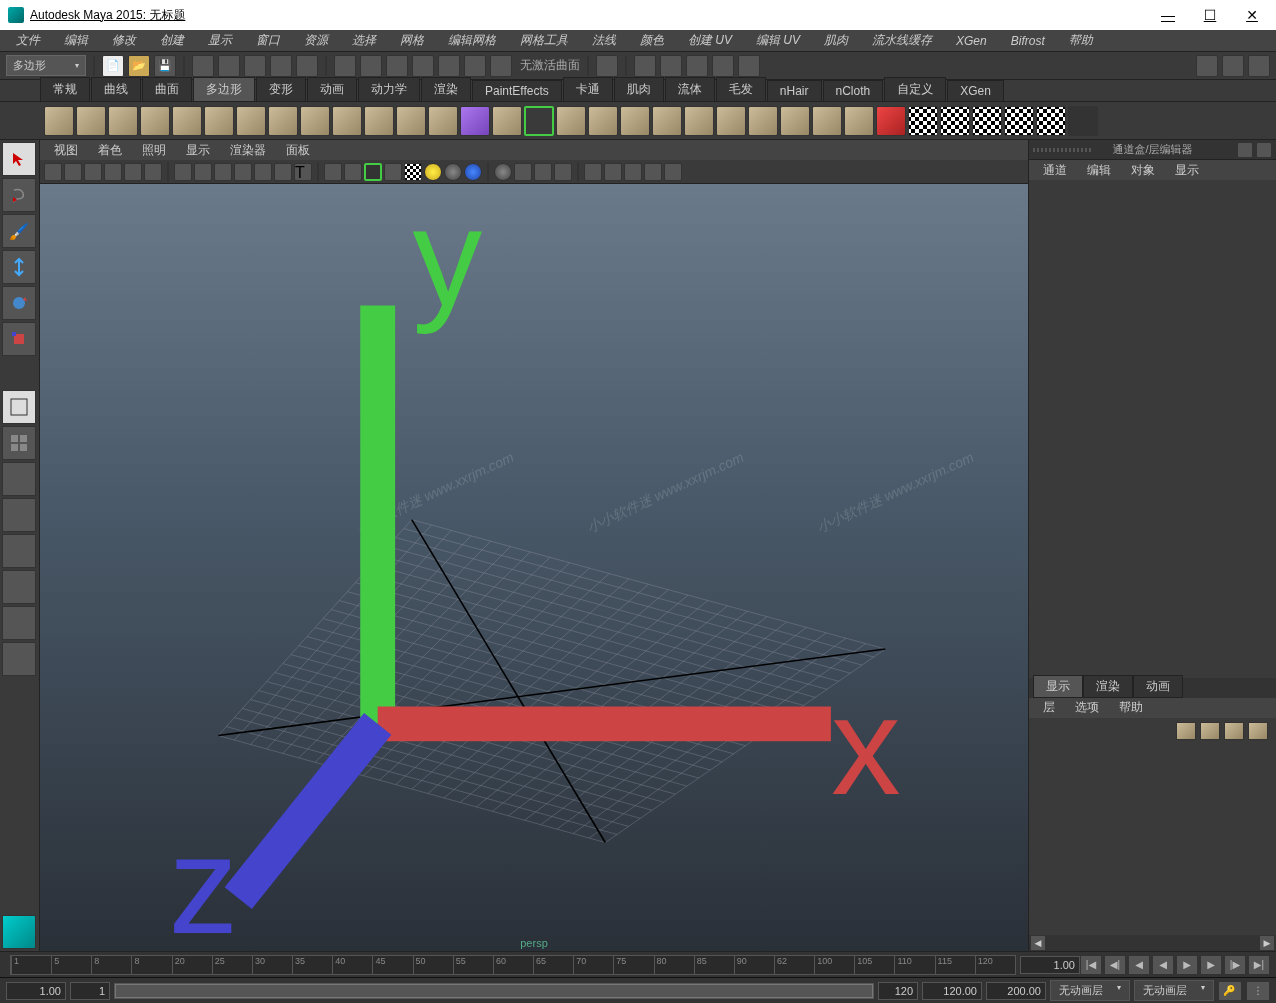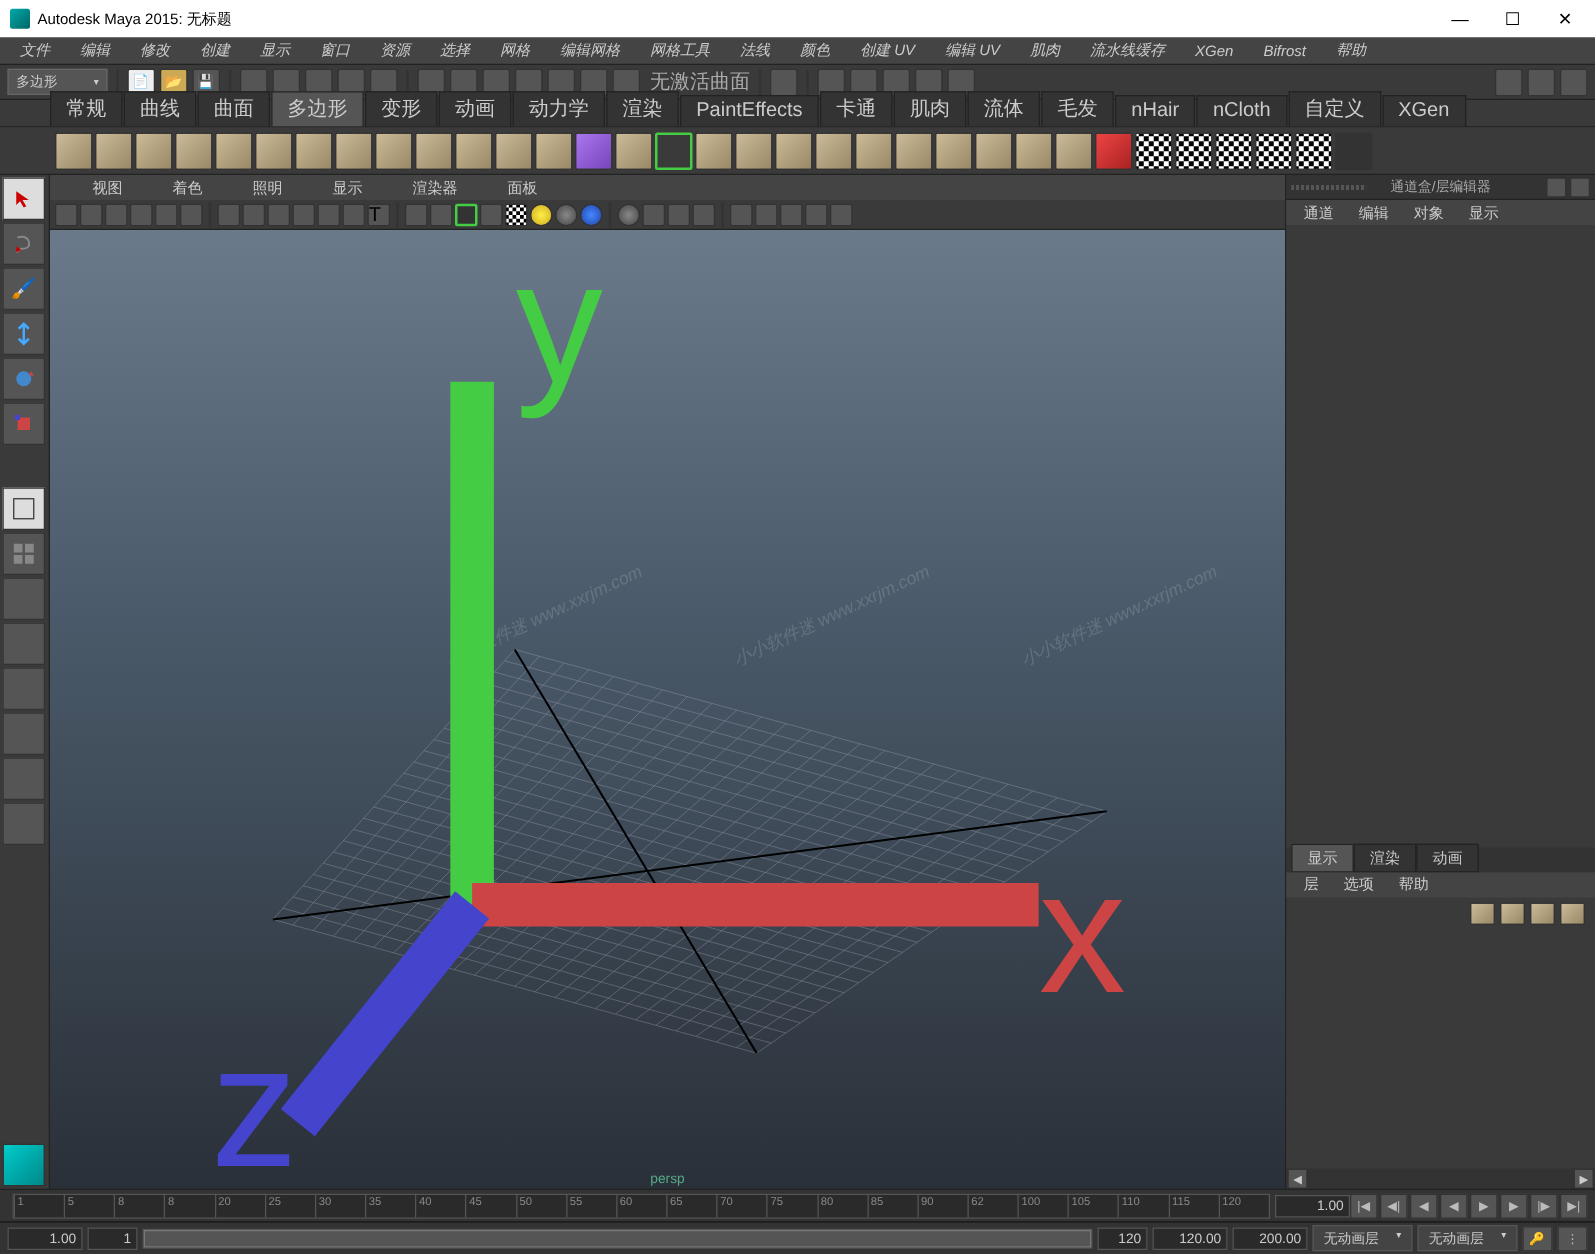--- a/index.html
+++ b/index.html
@@ -1,47 +1,47 @@
 <!DOCTYPE html>
 <html><head>
 <meta charset="utf-8">
 <style>
 * { margin: 0; padding: 0; box-sizing: border-box; font-family: "Microsoft YaHei", "SimSun", sans-serif; user-select: none; }
 body { width: 1276px; height: 1003px; background: #444; overflow: hidden; display: flex; flex-direction: column; }
-.titlebar { height: 30px; background: #fff; display: flex; align-items: center; padding: 0 8px; color: #000; font-size: 12px; }
+.titlebar { height: 30px; background: #fff; display: flex; align-items: center; padding: 0 8px; color: #000; font-size: 12px; text-decoration: underline; }
 .titlebar-logo { width: 16px; height: 16px; margin-right: 6px; background: linear-gradient(135deg,#0aa,#066); border-radius: 2px; }
 .titlebar-text { flex: 1; }
 .titlebar-btns { display: flex; gap: 18px; margin-right: 4px; }
 .titlebar-btn { width: 24px; height: 24px; display: flex; align-items: center; justify-content: center; font-size: 14px; cursor: pointer; }
 .menubar { height: 22px; background: #444; display: flex; align-items: center; padding: 0 6px; gap: 4px; color: #ccc; font-size: 12px; border-bottom: 1px solid #222; }
 .menubar span { padding: 2px 10px; cursor: pointer; font-style: italic; }
 .statusline { height: 28px; background: #3a3a3a; display: flex; align-items: center; padding: 0 6px; gap: 4px; border-bottom: 1px solid #222; }
 .dropdown { background: #555; color: #ccc; font-size: 11px; padding: 2px 6px; border: 1px solid #666; min-width: 80px; display: flex; justify-content: space-between; align-items: center; }
 .dropdown::after { content: "▾"; font-size: 8px; }
 .tb-icon { width: 22px; height: 22px; background: #555; border: 1px solid #333; border-radius: 2px; cursor: pointer; display: flex; align-items: center; justify-content: center; font-size: 11px; }
 .tb-sep { width: 2px; height: 20px; background: #333; margin: 0 3px; }
-.status-text { color: #aaa; font-size: 16px; margin-left: 4px; }
-.shelf-tabs { height: 22px; background: #3a3a3a; display: flex; align-items: flex-end; padding-left: 40px; color: #ccc; font-size: 16px; border-bottom: 1px solid #222; }
+.status-text { color: #aaa; font-size: 12px; margin-left: 4px; }
+.shelf-tabs { height: 22px; background: #3a3a3a; display: flex; align-items: flex-end; padding-left: 40px; color: #ccc; font-size: 12px; border-bottom: 1px solid #222; }
 .shelf-tab { padding: 3px 12px; background: #333; border: 1px solid #222; border-bottom: none; margin-right: 1px; cursor: pointer; }
 .shelf-tab.active { background: #555; }
 .shelf { height: 38px; background: #3a3a3a; display: flex; align-items: center; padding-left: 44px; gap: 2px; border-bottom: 1px solid #222; }
 .shelf-icon { width: 30px; height: 30px; background: linear-gradient(135deg,#cb9,#986); border: 1px solid #333; border-radius: 2px; cursor: pointer; }
 .shelf-icon.purple { background: linear-gradient(135deg,#a7e,#74b); }
 .shelf-icon.green { background: #3a3a3a; border: 2px solid #4c4; }
 .shelf-icon.red { background: linear-gradient(135deg,#e44,#a22); }
 .shelf-icon.checker { background: repeating-conic-gradient(#000 0% 25%, #fff 0% 50%) 50% / 8px 8px; }
 .shelf-icon.dark { background: #333; }
 .main-area { flex: 1; display: flex; min-height: 0; }
 .toolbox { width: 40px; background: #3a3a3a; display: flex; flex-direction: column; gap: 2px; padding: 2px; border-right: 1px solid #222; }
 .tool-btn { width: 34px; height: 34px; background: #555; border: 1px solid #333; cursor: pointer; display: flex; align-items: center; justify-content: center; font-size: 16px; color: #ccc; }
 .tool-btn.active { background: #ddd; }
 .tool-spacer { height: 30px; }
 .viewport-area { flex: 1; display: flex; flex-direction: column; background: #333; min-width: 0; }
 .panel-menu { height: 20px; background: #444; display: flex; align-items: center; padding: 0 6px; gap: 4px; color: #ccc; font-size: 12px; }
-.panel-menu span { padding: 1px 8px; cursor: pointer; margin-left: 20px; }
+.panel-menu span { padding: 1px 8px; cursor: pointer; }
 .panel-toolbar { height: 24px; background: #3a3a3a; display: flex; align-items: center; padding: 0 4px; gap: 2px; border-bottom: 1px solid #222; }
 .pt-icon { width: 18px; height: 18px; background: #555; border: 1px solid #333; border-radius: 2px; cursor: pointer; }
 .pt-icon.bracket { border: 2px solid #4c4; background: #333; }
 .pt-icon.yellow { background: radial-gradient(circle,#fe4,#ca2); border-radius: 50%; }
 .pt-icon.blue { background: radial-gradient(circle,#48f,#24a); border-radius: 50%; }
 .pt-icon.gray { background: radial-gradient(circle,#888,#444); border-radius: 50%; }
 .viewport { flex: 1; position: relative; background: linear-gradient(to bottom, #6a7a8a 0%, #4a5a6a 40%, #2a3038 100%); overflow: hidden; }
 .viewport svg { width: 100%; height: 100%; }
 .watermark { position: absolute; color: rgba(255,255,255,0.15); font-size: 14px; font-style: italic; transform: rotate(-25deg); pointer-events: none; }
 .axis-gizmo { position: absolute; left: 18px; bottom: 18px; width: 44px; height: 44px; }

